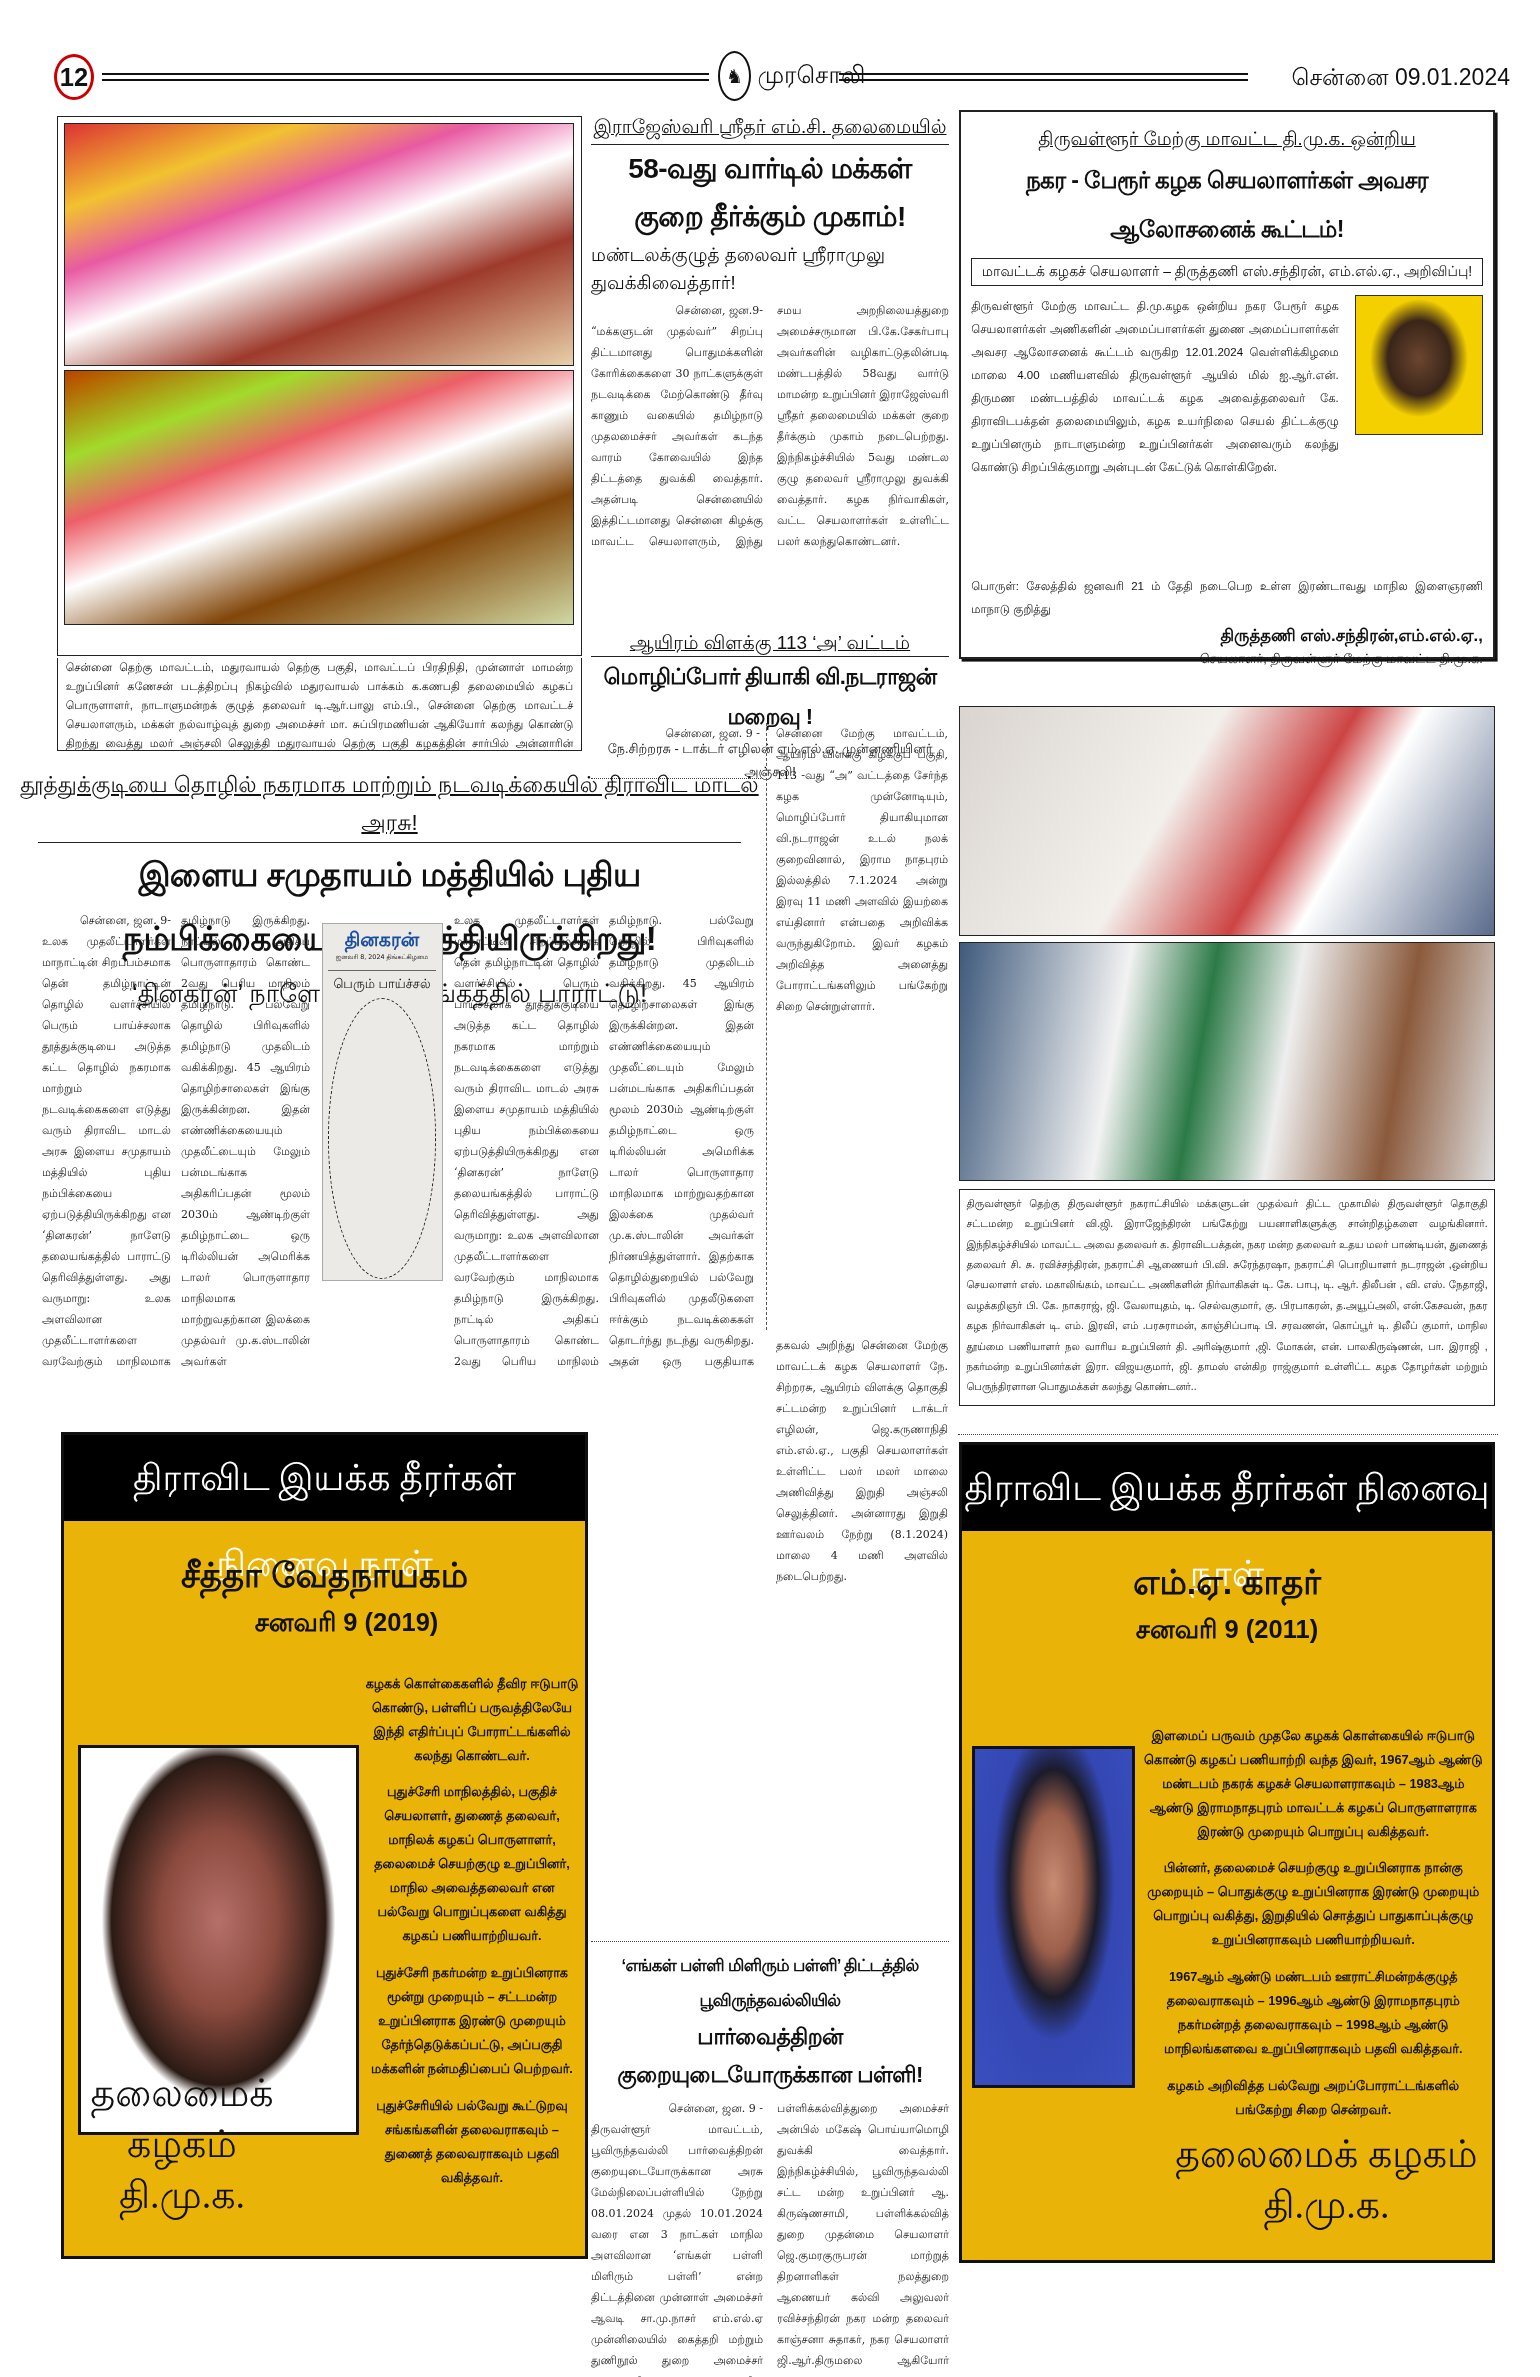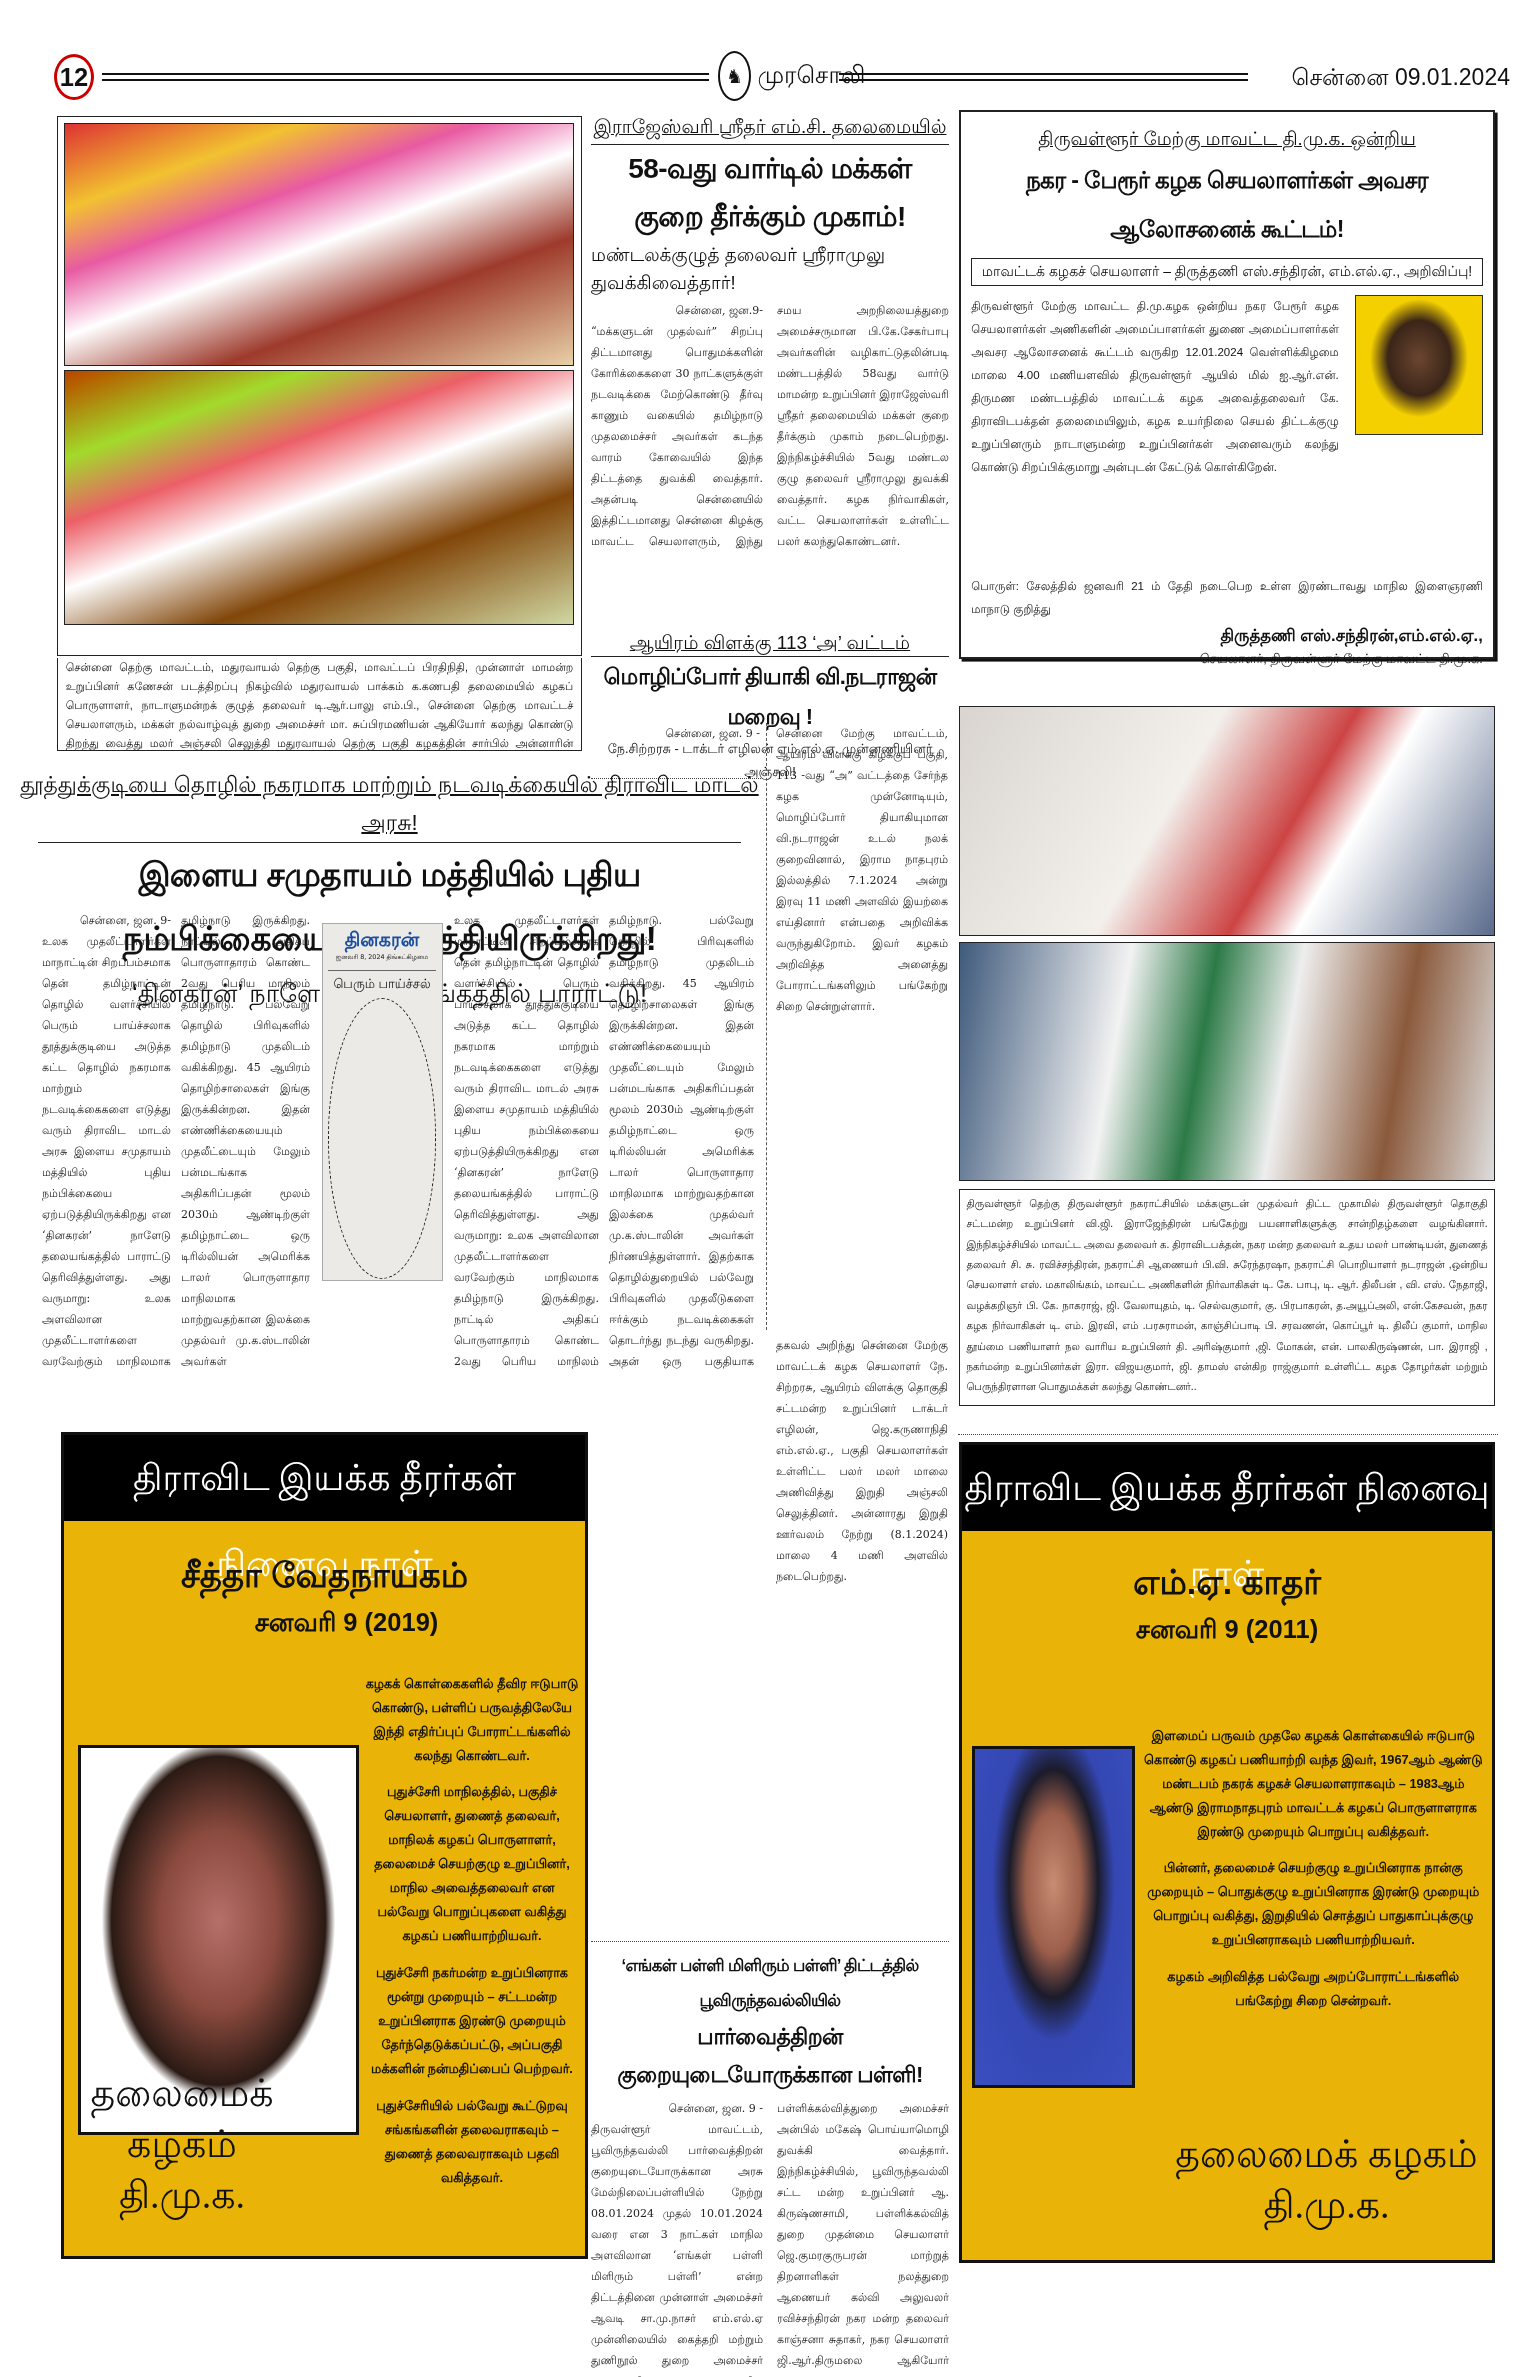--- a/index.html
+++ b/index.html
@@ -157,20 +157,21 @@
 
 <div class="abs memorial" style="left:959px;top:1442px;width:536px;height:821px;">
   <div class="mem-banner">திராவிட இயக்க தீரர்கள் நினைவு நாள்</div>
   <div class="mem-name" style="margin-top:32px;">எம்.ஏ. காதர்</div>
   <div class="mem-date" style="margin-top:7.7px;">சனவரி 9 (2011)</div>
   <div style="display:flex;margin-top:77px;">
     <div class="portrait-blue" style="width:163px;height:342px;margin:22.4px 0 0 9.6px;flex:none;"></div>
     <div class="mem-bio" style="flex:1;padding:0 6.4px;">
       <p>இளமைப் பருவம் முதலே கழகக் கொள்கையில் ஈடுபாடு கொண்டு கழகப் பணியாற்றி வந்த இவர், 1967ஆம் ஆண்டு மண்டபம் நகரக் கழகச் செயலாளராகவும் – 1983ஆம் ஆண்டு இராமநாதபுரம் மாவட்டக் கழகப் பொருளாளராக இரண்டு முறையும் பொறுப்பு வகித்தவர்.</p>
       <p>பின்னர், தலைமைச் செயற்குழு உறுப்பினராக நான்கு முறையும் – பொதுக்குழு உறுப்பினராக இரண்டு முறையும் பொறுப்பு வகித்து, இறுதியில் சொத்துப் பாதுகாப்புக்குழு உறுப்பினராகவும் பணியாற்றியவர்.</p>
+      <p>1967ஆம் ஆண்டு மண்டபம் ஊராட்சிமன்றக்குழுத் தலைவராகவும் – 1996ஆம் ஆண்டு இராமநாதபுரம் நகர்மன்றத் தலைவராகவும் – 1998ஆம் ஆண்டு மாநிலங்களவை உறுப்பினராகவும் பதவி வகித்தவர்.</p>
       <p>கழகம் அறிவித்த பல்வேறு அறப்போராட்டங்களில் பங்கேற்று சிறை சென்றவர்.</p>
     </div>
   </div>
   <div class="abs mem-footer" style="left:192px;bottom:29px;width:345px;">
     <div>தலைமைக் கழகம்</div>
     <div>தி.மு.க.</div>
   </div>
 </div>
 
 

